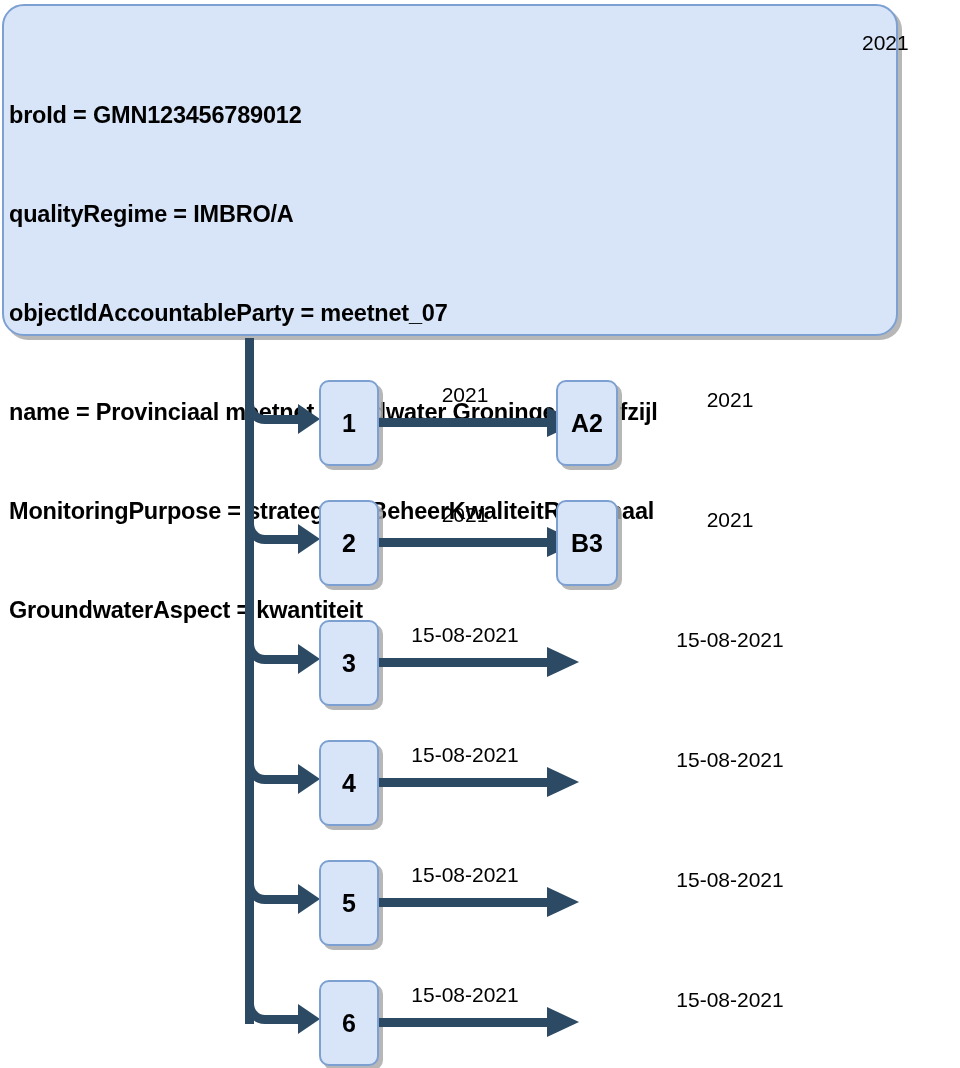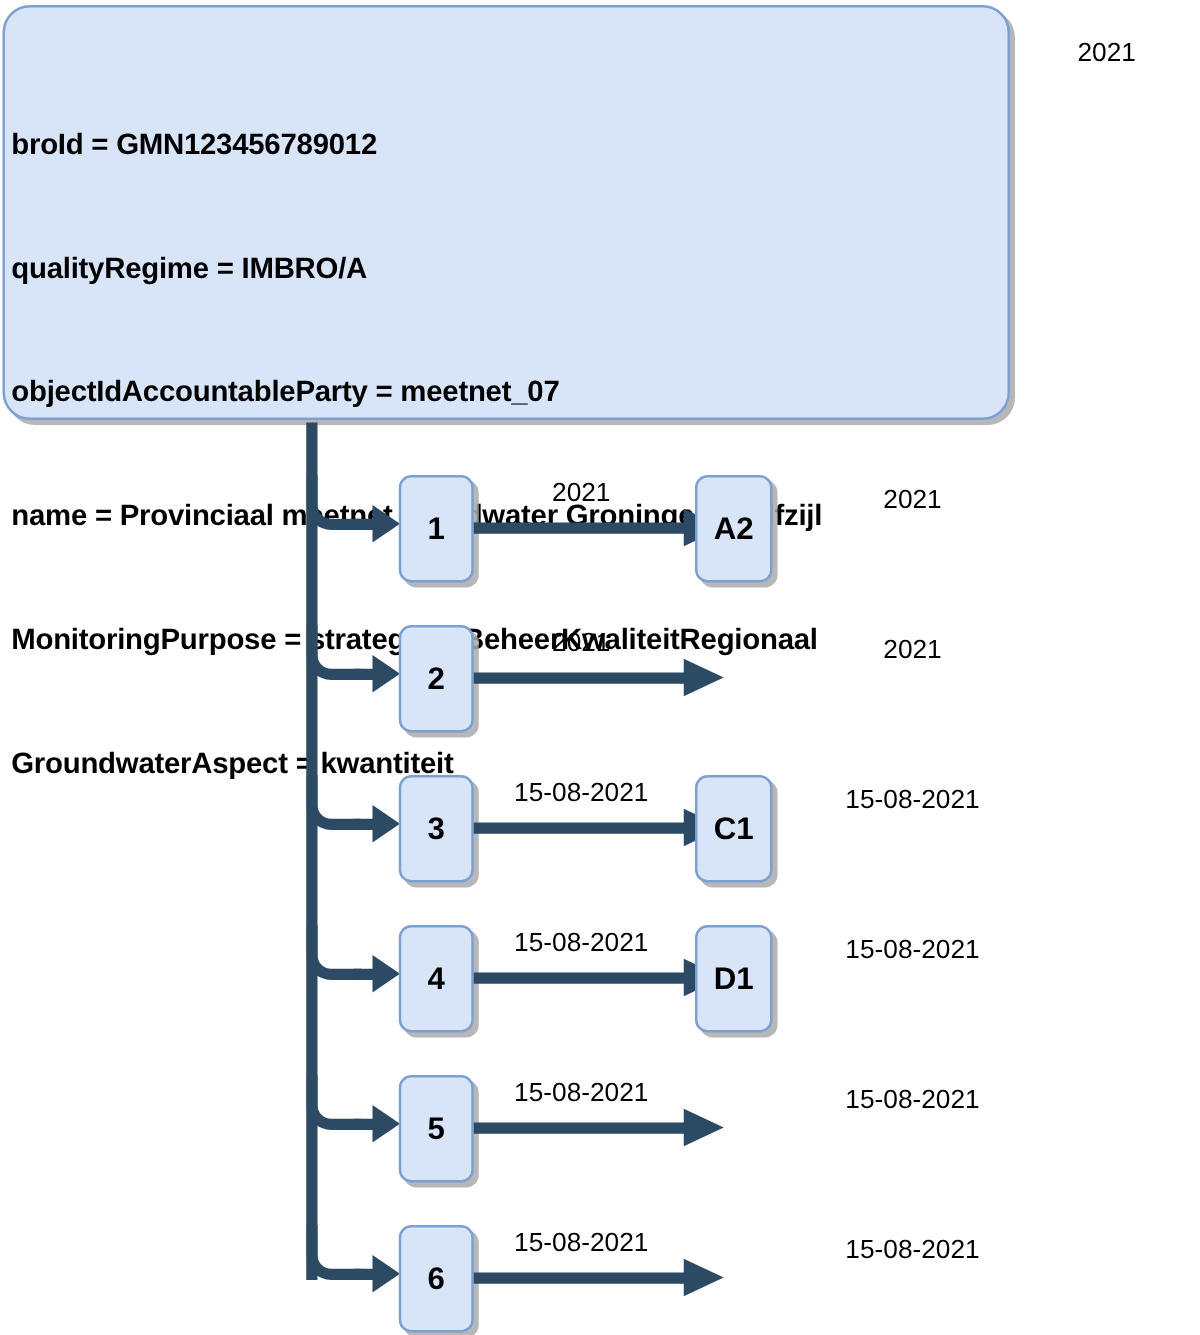--- a/index.html
+++ b/index.html
@@ -13,21 +13,21 @@
     position: relative;
     overflow: hidden;
     font-family: "Liberation Sans", sans-serif;
   }
 
   
   #main-panel {
     position: absolute;
     left: 2px;
     top: 4px;
-    width: 806px;
+    width: 896px;
     height: 332px;
     box-sizing: border-box;
     background: #d8e5f8;
     border: 2px solid #7da0d2;
     border-radius: 22px;
     box-shadow: 4px 4px 0 0 rgba(170,170,170,0.85);
   }
   #main-panel-text {
     position: absolute;
     left: 5px;
@@ -201,44 +201,43 @@
 </div>
 
 <div class="row" style="top:500px;">
   <div class="elbow"></div>
   <div class="elbow-stub"></div>
   <div class="elbow-head"></div>
   <div class="node node-left">2</div>
   <div class="arrow-shaft"></div>
   <div class="arrow-head"></div>
   <div class="arrow-label">2021</div>
+  <div class="node node-right">B3</div>
   <div class="row-right-label">2021</div>
 </div>
 
 <div class="row" style="top:620px;">
   <div class="elbow"></div>
   <div class="elbow-stub"></div>
   <div class="elbow-head"></div>
   <div class="node node-left">3</div>
   <div class="arrow-shaft"></div>
   <div class="arrow-head"></div>
   <div class="arrow-label">15-08-2021</div>
-  <div class="node node-right">C1</div>
   <div class="row-right-label">15-08-2021</div>
 </div>
 
 <div class="row" style="top:740px;">
   <div class="elbow"></div>
   <div class="elbow-stub"></div>
   <div class="elbow-head"></div>
   <div class="node node-left">4</div>
   <div class="arrow-shaft"></div>
   <div class="arrow-head"></div>
   <div class="arrow-label">15-08-2021</div>
-  <div class="node node-right">D1</div>
   <div class="row-right-label">15-08-2021</div>
 </div>
 
 <div class="row" style="top:860px;">
   <div class="elbow"></div>
   <div class="elbow-stub"></div>
   <div class="elbow-head"></div>
   <div class="node node-left">5</div>
   <div class="arrow-shaft"></div>
   <div class="arrow-head"></div>

